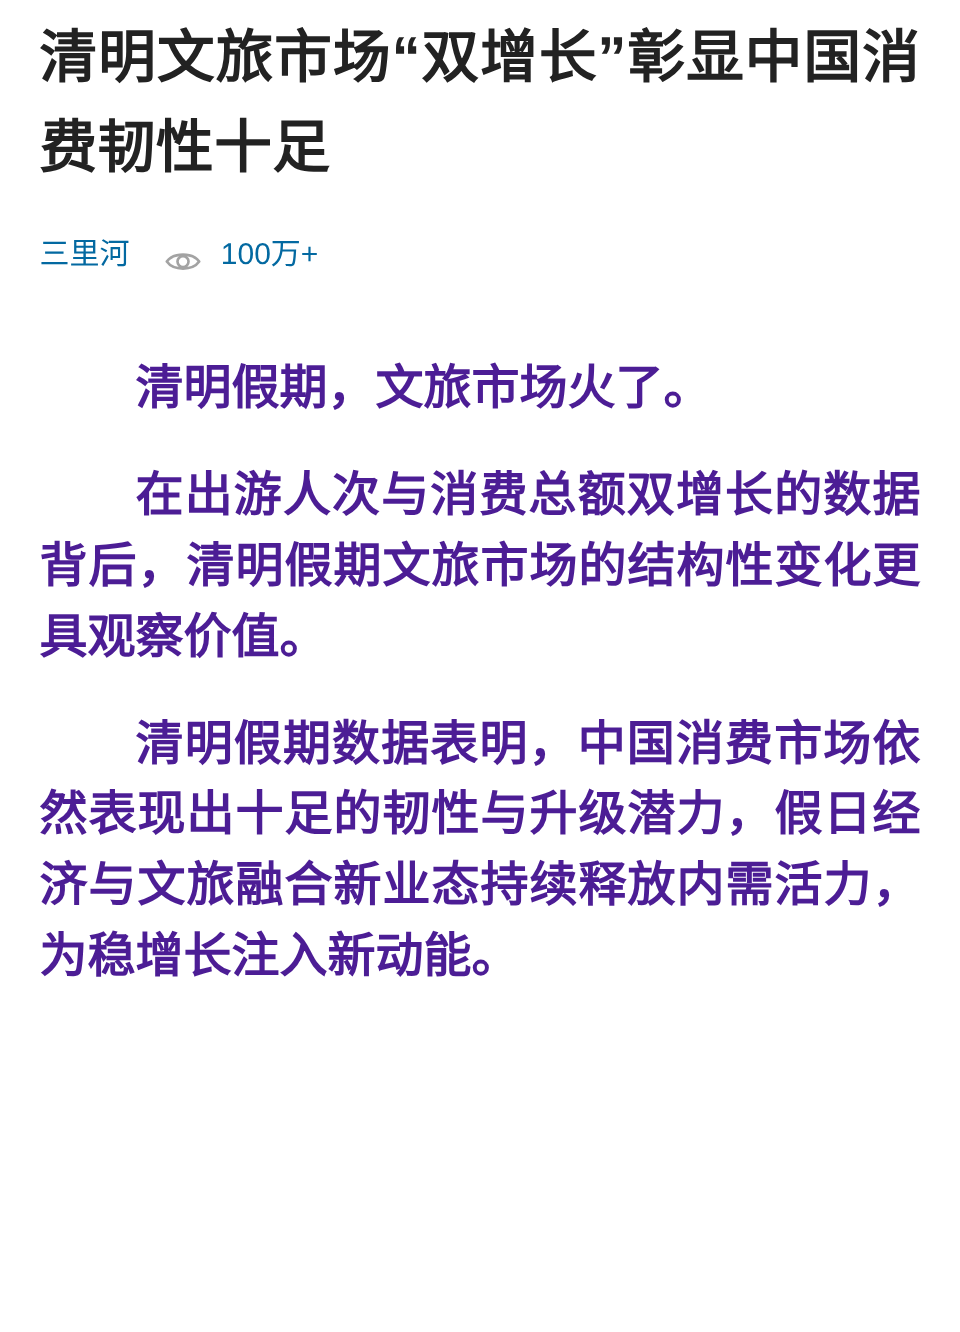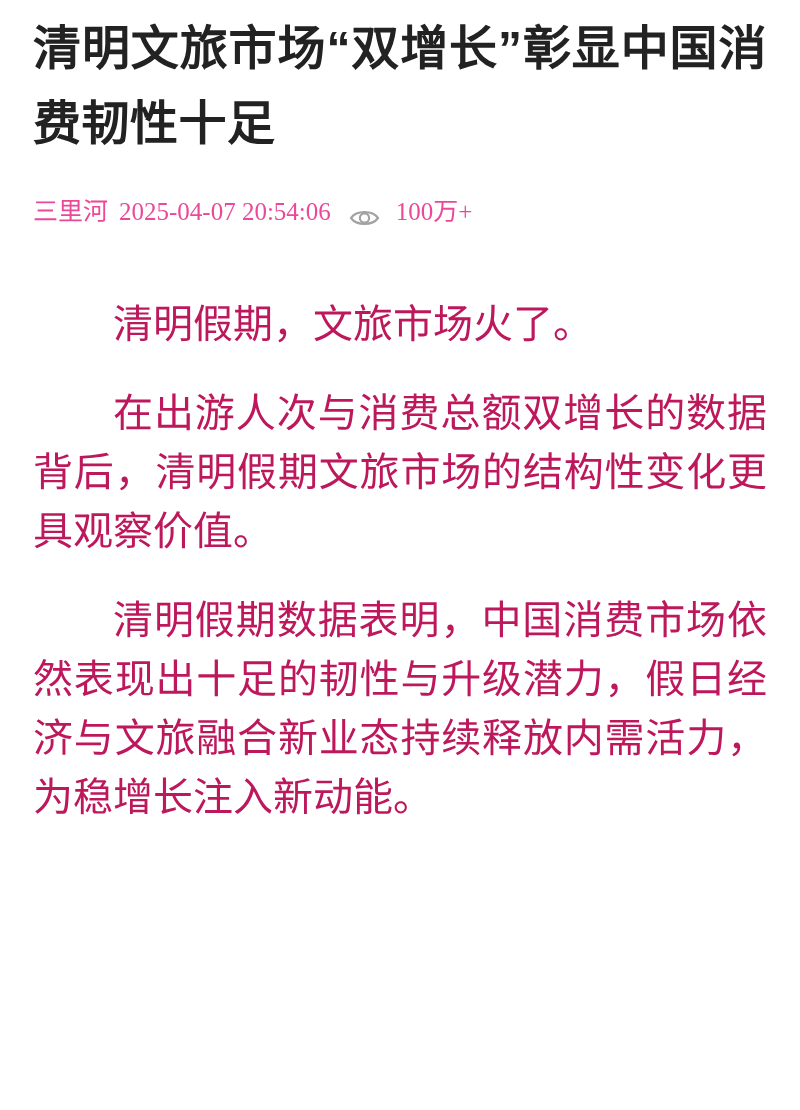--- a/index.html
+++ b/index.html
@@ -26,60 +26,58 @@
     letter-spacing: 0.5px;
     color: #222222;
     text-align: justify;
   }
   .meta {
     margin-top: 34px;
     display: flex;
     align-items: center;
     font-size: 25px;
     line-height: 34px;
-    color: #ec4899;
+    color: #0369a1;
     font-weight: 400;
-    font-family: Liberation Serif, serif;
   }
   .meta .author {
     margin-right: 11px;
   }
   .meta .views {
     display: inline-flex;
     align-items: flex-end;
     margin-left: 18px;
   }
   .meta .views svg {
     display: block;
     margin-right: 16px;
   }
   .content {
     margin-top: 66px;
   }
   .content p {
     margin: 0 0 30px 0;
     font-size: 40px;
     line-height: 59px;
-    font-weight: 400;
-    color: #be185d;
+    font-weight: 700;
+    color: #4c1d95;
     text-indent: 2em;
     text-align: justify;
     letter-spacing: 0;
   }
 </style>
 </head>
 <body>
 
 <div class="article">
 
   <h1 class="article-title">清明文旅市场“双增长”彰显中国消费韧性十足</h1>
 
   <div class="meta">
     <span class="author">三里河</span>
-    <span class="datetime">2025-04-07 20:54:06</span>
     <span class="views">
       <span>
         <svg width="31" height="22" viewBox="0 0 31 22" fill="none" xmlns="http://www.w3.org/2000/svg">
           <path d="M2 11 C 7.5 3.2, 23.5 3.2, 29 11 C 23.5 18.8, 7.5 18.8, 2 11 Z" stroke="#a3a3a3" stroke-width="2.2" stroke-linejoin="round" fill="none"></path>
           <circle cx="15.5" cy="11" r="4.6" stroke="#a3a3a3" stroke-width="2.2" fill="none"></circle>
         </svg>
       </span>
       <span>100万+</span>
     </span>
   </div>

